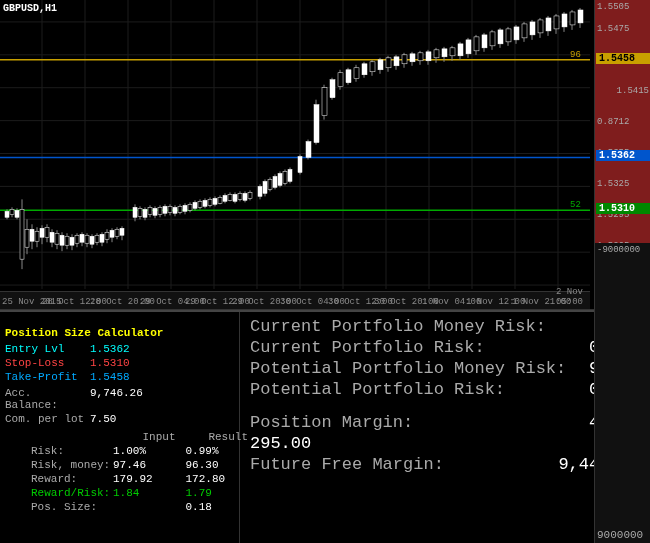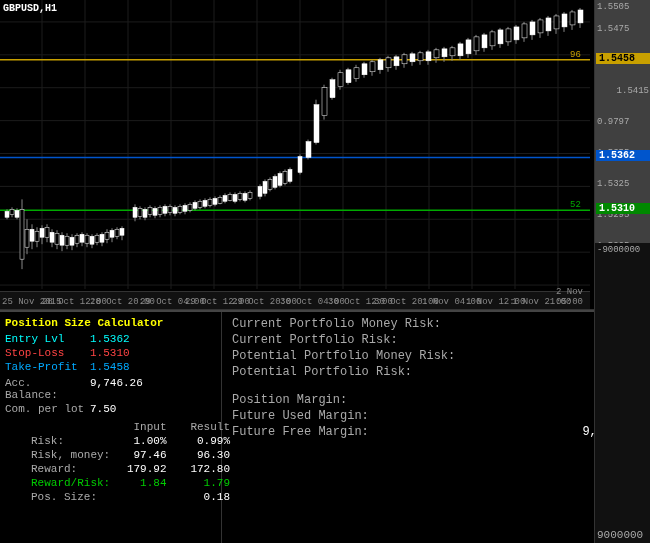--- a/index.html
+++ b/index.html
@@ -60,22 +60,22 @@
     #panel {
       width: 650px;
       height: 233px;
       background: #000000;
       border-top: 2px solid #444;
       display: flex;
       position: relative;
     }
 
     #panel-left {
-      width: 222px;
-      padding: 5px 5px;
+      width: 240px;
+      padding: 15px 5px;
       border-right: 1px solid #333;
     }
 
     #panel-right {
       flex: 1;
       padding: 5px 10px;
     }
 
     .panel-title {
       color: #ffff00;
@@ -115,36 +115,36 @@
 
     .ir-table th {
       color: #aaaaaa;
       font-weight: normal;
       text-align: right;
       padding-right: 8px;
     }
 
     .ir-table td {
       color: #ffffff;
-      text-align: right;
+      text-align: left;
       padding-right: 8px;
     }
 
     .ir-table td:first-child {
       color: #aaaaaa;
       text-align: left;
       padding-right: 0;
     }
 
     
     .rp-row {
       display: flex;
       justify-content: space-between;
       margin-bottom: 2px;
-      font-size: 12px;
+      font-size: 17px;
     }
 
     .rp-label {
       color: #aaaaaa;
     }
 
     .rp-value {
       color: #ffffff;
     }
     .time-tick {
@@ -443,26 +443,26 @@
     <rect x="562" y="14" width="5" height="13" fill="#ffffff" stroke="#ffffff" stroke-width="0.5"></rect>
     <line x1="572" y1="10" x2="572" y2="30" stroke="#888" stroke-width="1"></line>
     <rect x="570" y="12" width="5" height="13" fill="#000" stroke="#ffffff" stroke-width="0.5"></rect>
     <line x1="580" y1="8" x2="580" y2="28" stroke="#888" stroke-width="1"></line>
     <rect x="578" y="10" width="5" height="13" fill="#ffffff" stroke="#ffffff" stroke-width="0.5"></rect>
 
     <text x="570" y="57" fill="#c8a000" font-size="9" font-family="Courier New">96</text>
     <text x="570" y="208" fill="#00aa00" font-size="9" font-family="Courier New">52</text>
   </svg>
 
-  <div id="price-scale" style="position:absolute;right:0;top:0;width:56px;height:290px;background:#404040;border-left:1px solid #333;">
+  <div id="price-scale" style="position:absolute;right:0;top:0;width:56px;height:290px;background:#7f1d1d;border-left:1px solid #333;">
     <span class="rs-label" style="top:2px;">1.5505</span>
     <span class="rs-label" style="top:24px;">1.5475</span>
     <span class="rs-label" style="top:55px;">1.5445</span>
     <span class="rs-label" style="top:86px;text-align:right;">1.5415</span>
-    <span class="rs-label" style="top:117px;">0.9797</span>
+    <span class="rs-label" style="top:117px;">0.8712</span>
     <span class="rs-label" style="top:148px;">1.5355</span>
     <span class="rs-label" style="top:179px;">1.5325</span>
     <span class="rs-label" style="top:210px;">1.5295</span>
     <span class="rs-label" style="top:241px;">1.5265</span>
     <span class="rs-label" style="top:272px;">1.5235</span>
 
     <div class="badge-tp" style="top:53px;">1.5458</div>
 
     <div class="badge-entry" style="top:150px;">1.5362</div>
 
@@ -569,21 +569,20 @@
       <span class="rp-value">0.99%</span>
     </div>
 
     <div style="height:12px;"></div>
 
     <div class="rp-row">
       <span class="rp-label">Position  Margin:</span>
       <span class="rp-value">45.00</span>
     </div>
     <div class="rp-row">
-      <span class="rp-label">Future  Used  Margin:</span>
       <span class="rp-value">295.00</span>
     </div>
     <div class="rp-row">
       <span class="rp-label">Future  Free  Margin:</span>
       <span class="rp-value">9,443.52</span>
     </div>
   </div>
 </div>
 
 <div style="position:absolute;right:0;bottom:0;width:56px;height:300px;background:#111;border-left:1px solid #333;">

